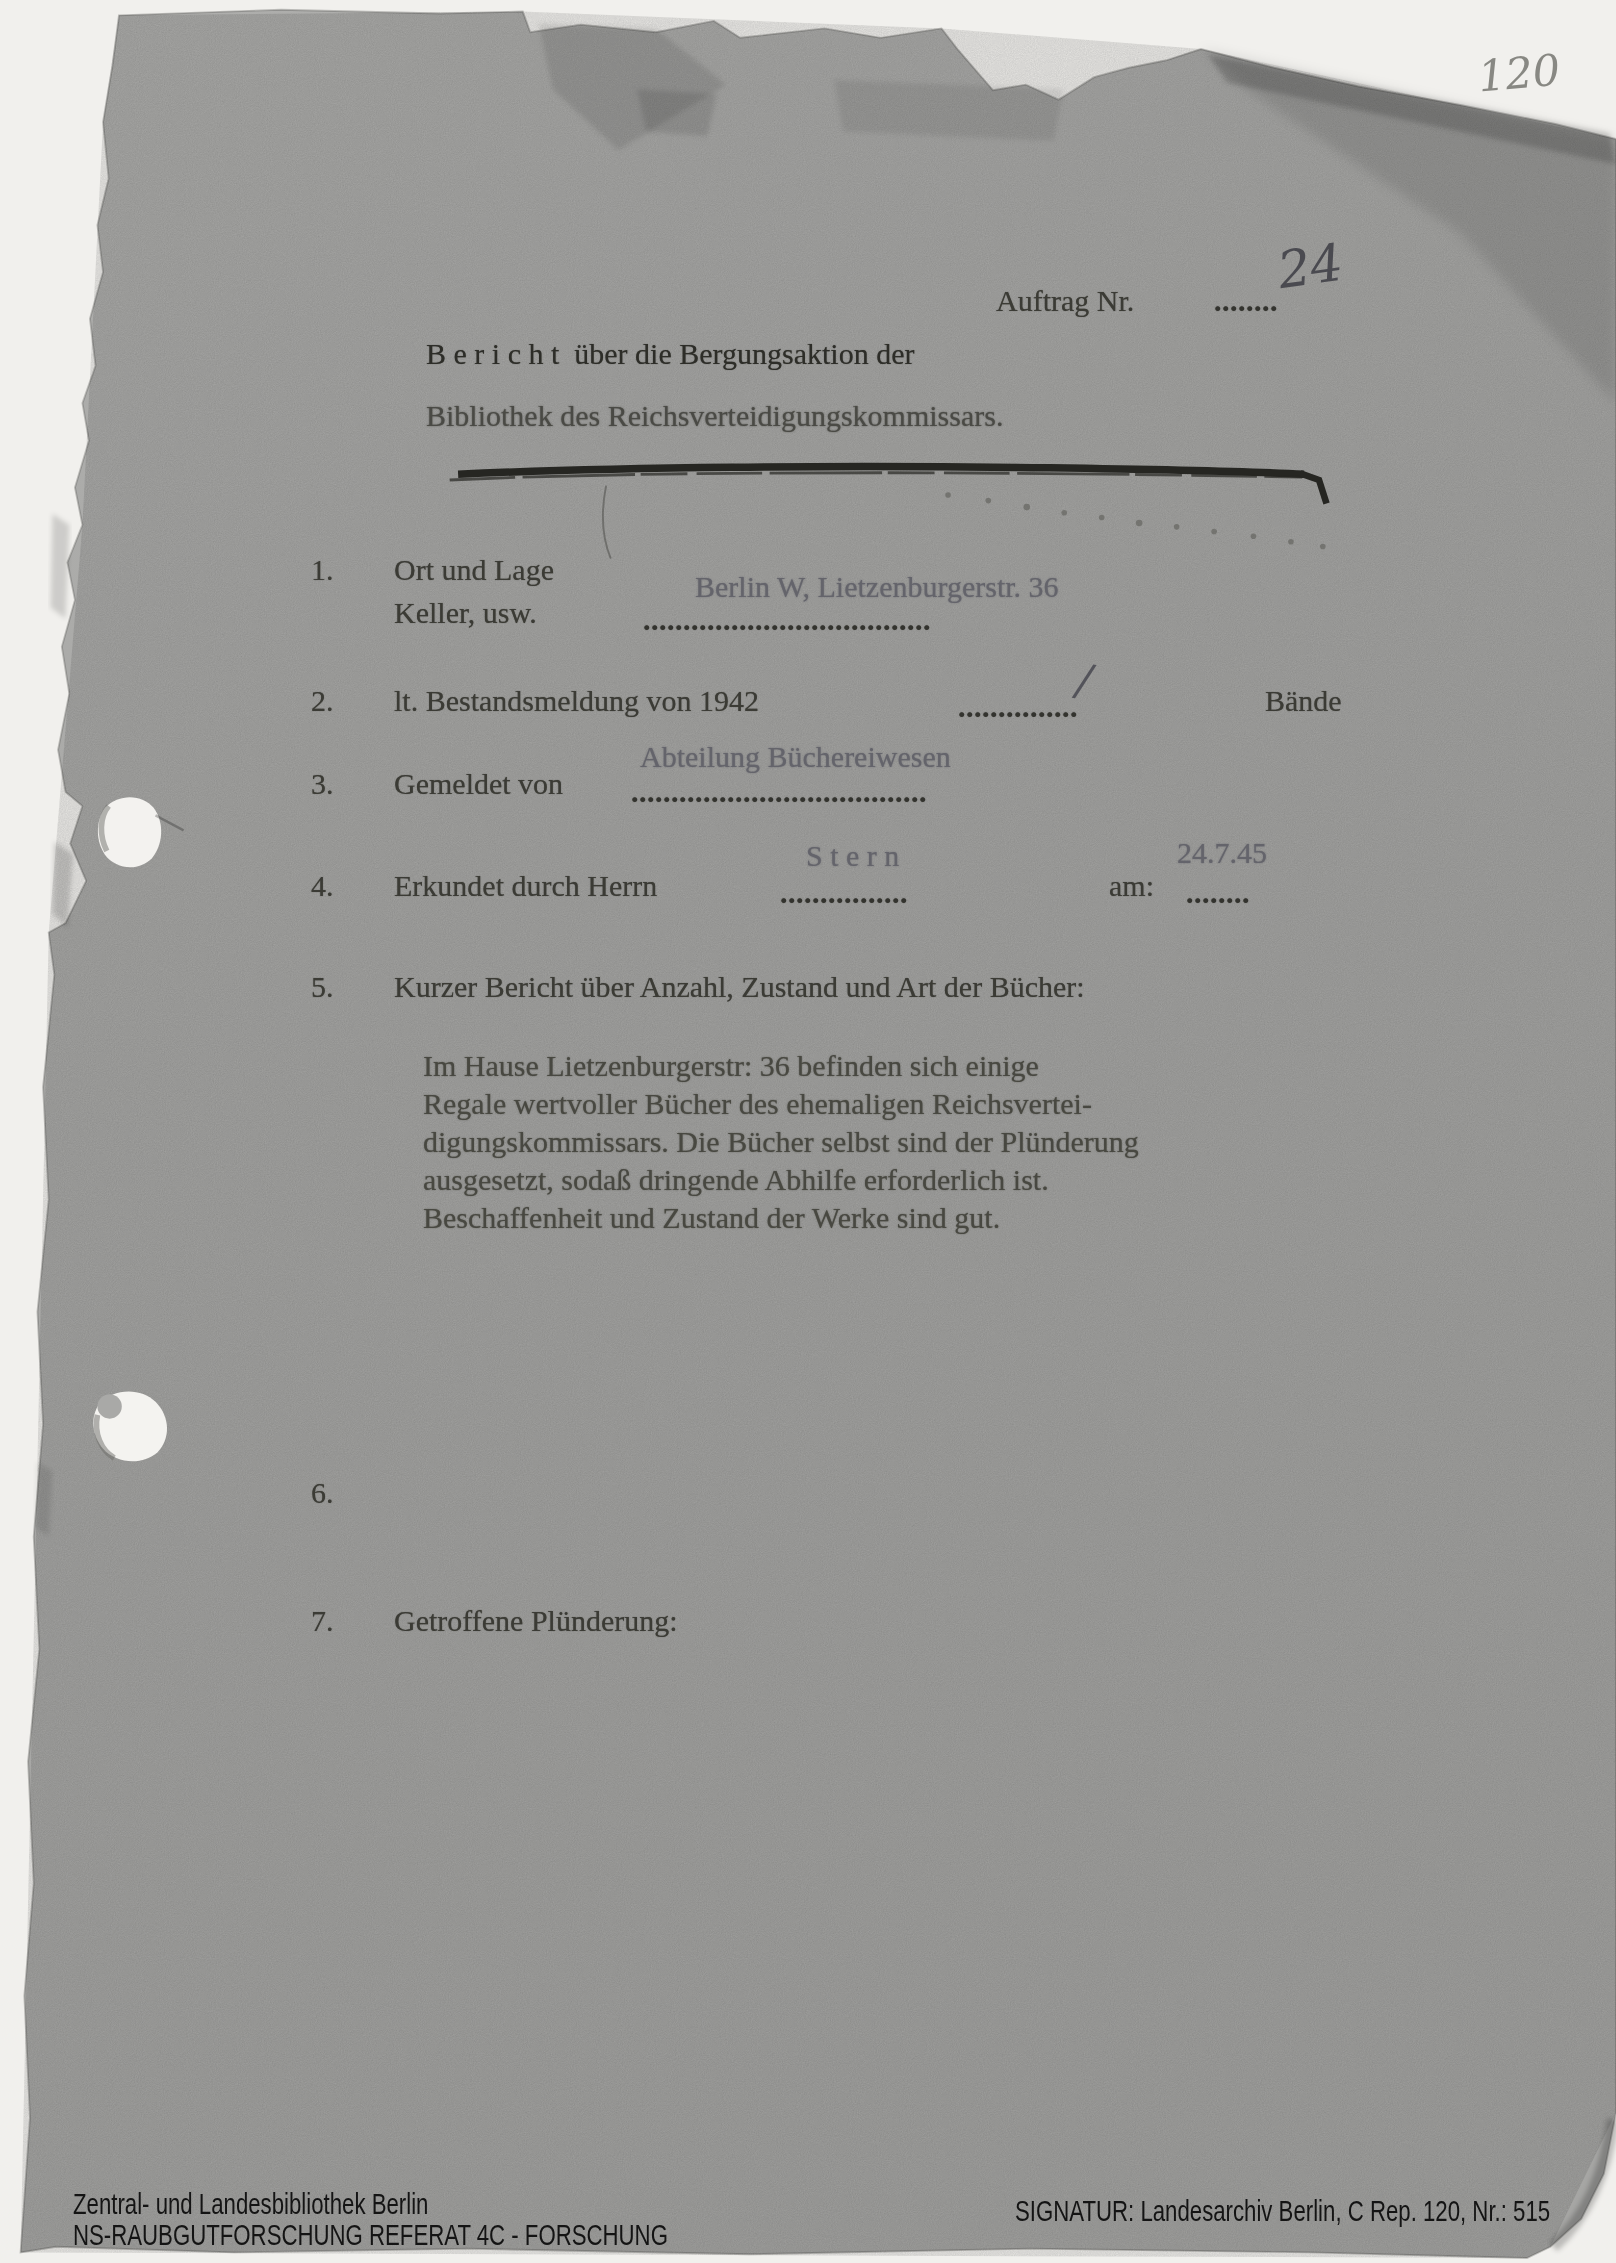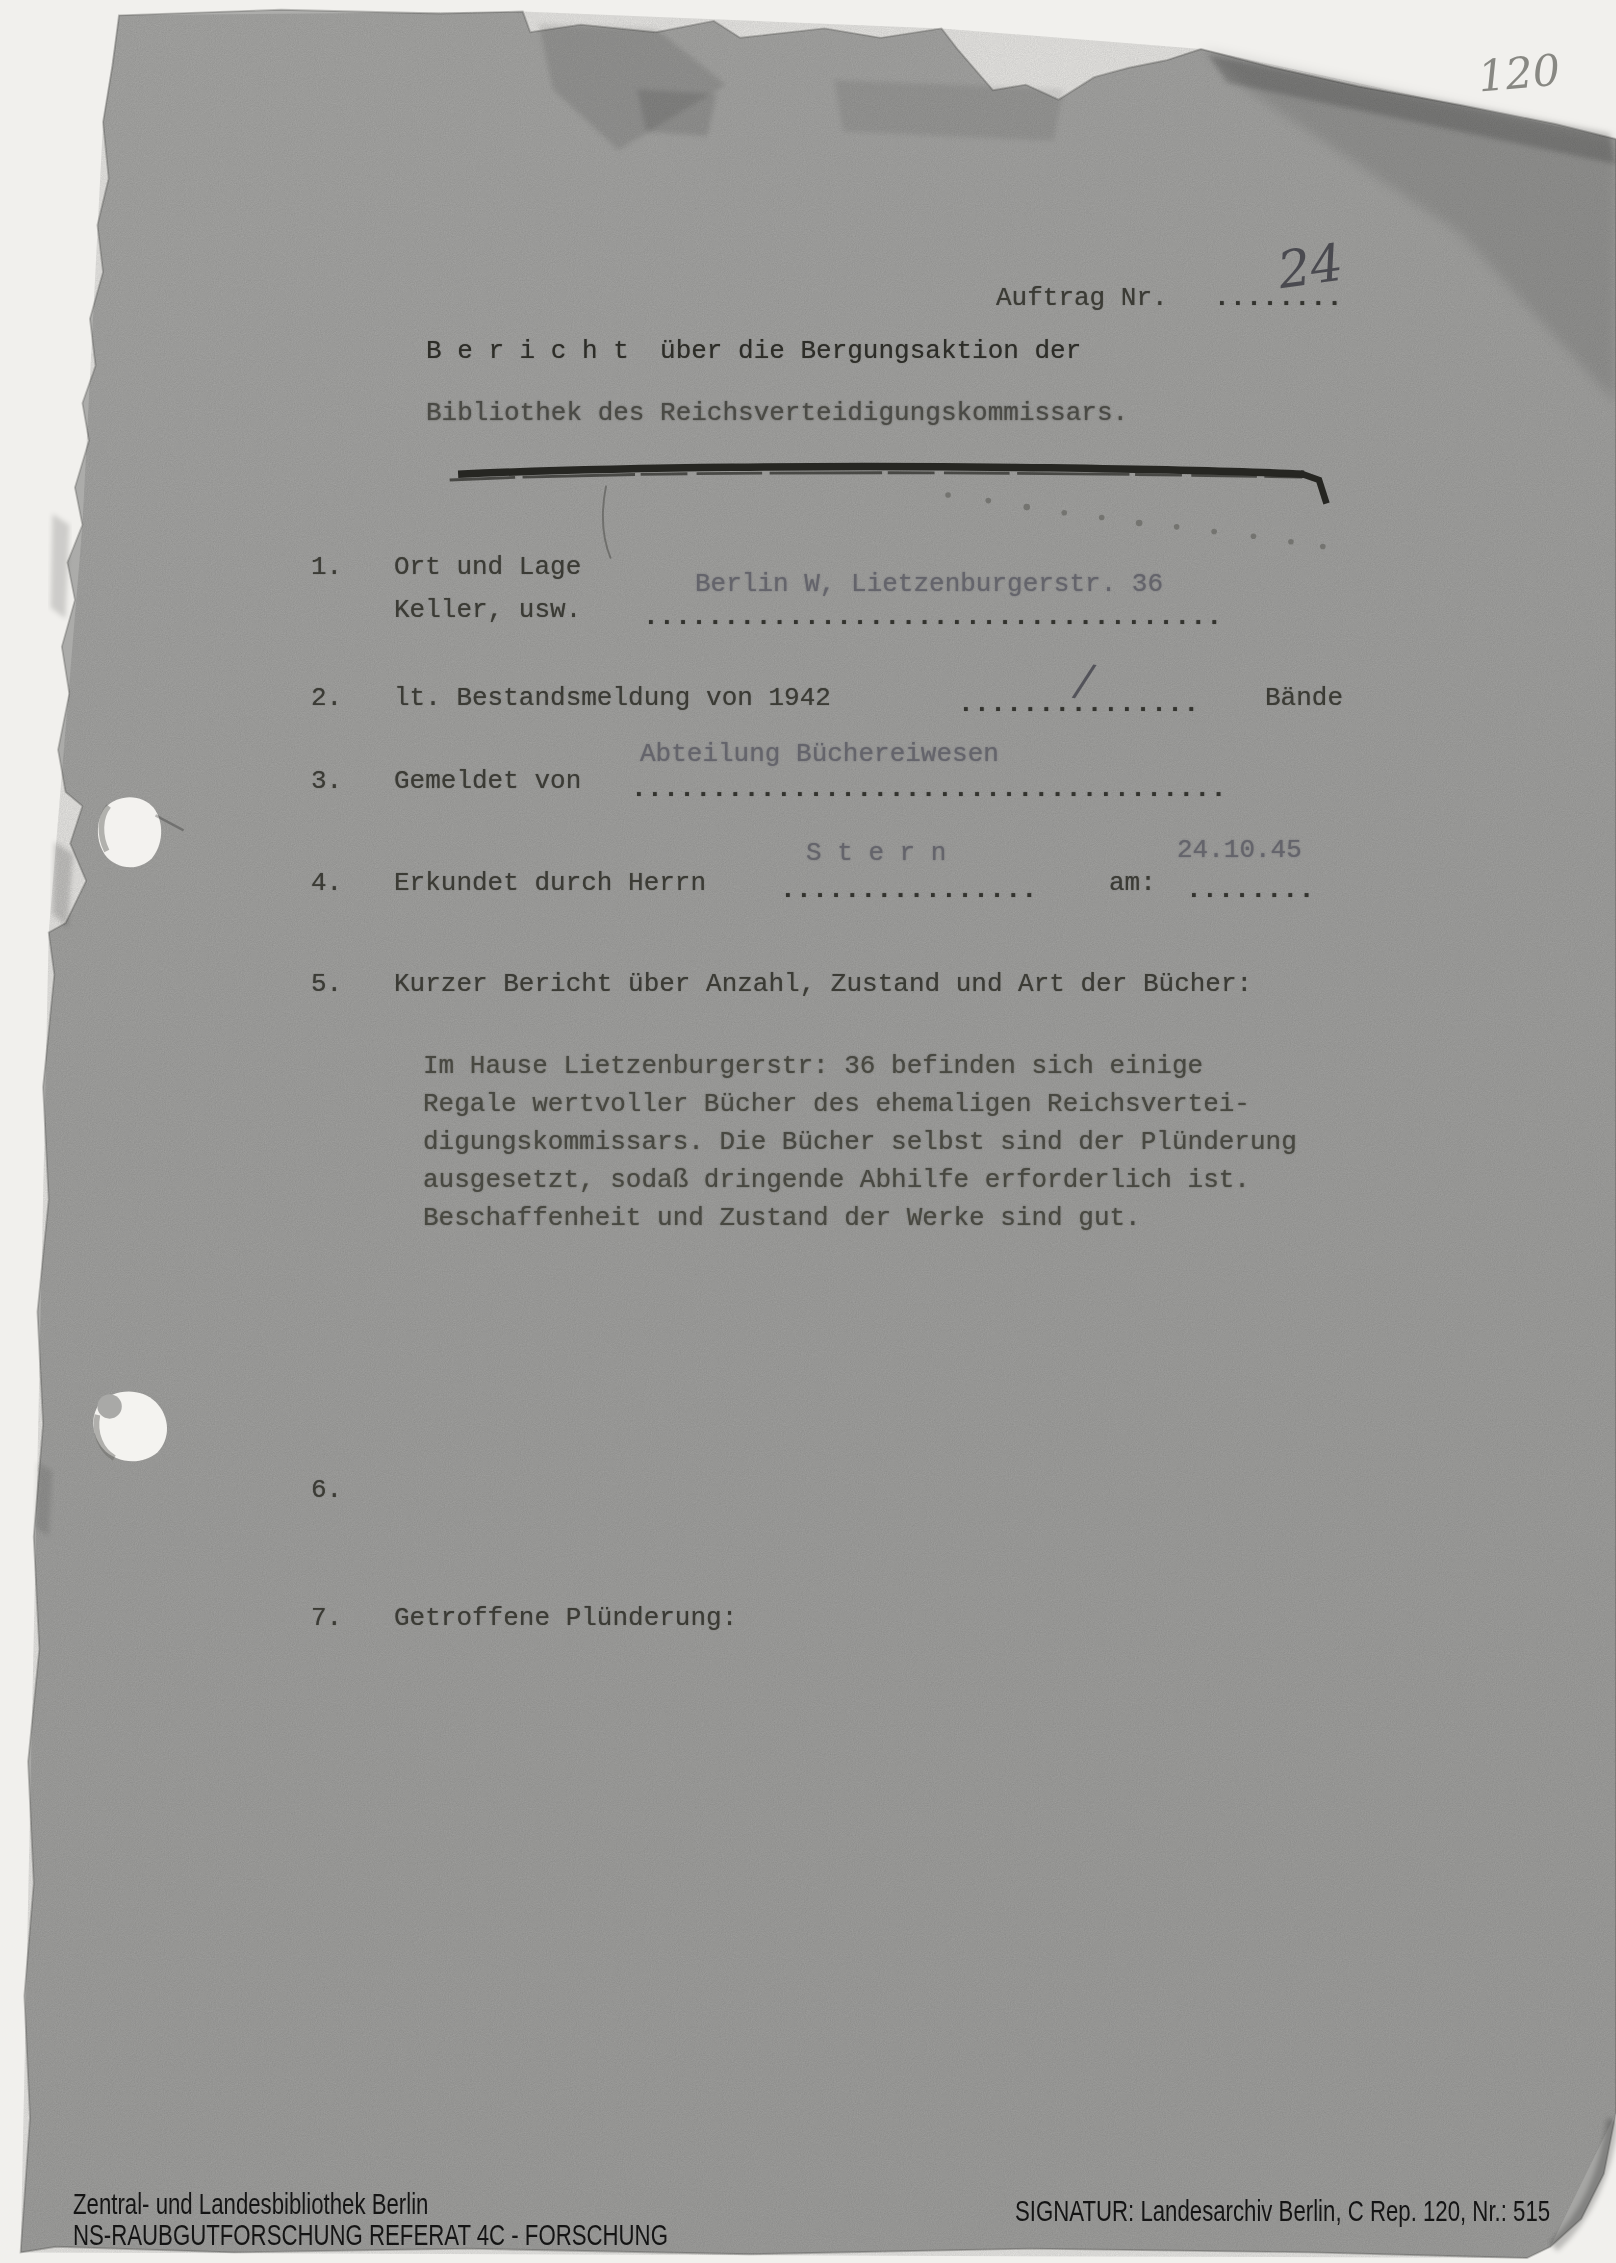--- a/index.html
+++ b/index.html
@@ -6,21 +6,21 @@
   body {
     width:1616px; height:2264px; position:relative; overflow:hidden;
     background:linear-gradient(115deg, #f6f5f2 0%, #f1f0ed 40%, #ececе9 100%);
     background-color:#f1f0ed;
     font-family:"Liberation Mono", monospace;
   }
   .scan { position:absolute; inset:0; }
   svg.paper { position:absolute; left:0; top:0; }
   .t {
     position:absolute; white-space:pre; line-height:1.15;
-    font-family:Liberation Mono, monospace; font-size:26px;
+    font-family:Liberation Serif, serif; font-size:30px;
     color:#3b3b35; text-shadow:0 0 1px rgba(59,59,53,0.75);
   }
   .dark { color:#2d2d28; }
   .dots { font-weight:700; color:#33332e; letter-spacing:0.5px; }
   .fill { color:#64646b; text-shadow:0 0 1.6px rgba(100,100,107,0.9); }
   .title2 { color:#4a4a45; text-shadow:0 0 1.8px rgba(74,74,69,0.85); }
   .para { white-space:pre-line; line-height:38px; color:#484841; text-shadow:0 0 1.5px rgba(72,72,65,0.8); }
   .hw { font-family:"DejaVu Serif", serif; font-style:italic; text-shadow:none; }
   .pencil { color:rgba(118,118,112,0.85); }
   .footer-t {
@@ -147,21 +147,21 @@
   <div class="t" style="left:394px; top:767px;">Gemeldet von</div>
   <div class="t dots" style="left:631px; top:775px;">.....................................</div>
   <div class="t fill" style="left:640px; top:740px;">Abteilung Büchereiwesen</div>
 
   <div class="t" style="left:311px; top:869px;">4.</div>
   <div class="t" style="left:394px; top:869px;">Erkundet durch Herrn</div>
   <div class="t dots" style="left:780px; top:876px;">................</div>
   <div class="t fill" style="left:806px; top:839px;">S t e r n</div>
   <div class="t" style="left:1109px; top:869px;">am:</div>
   <div class="t dots" style="left:1186px; top:876px;">........</div>
-  <div class="t fill" style="left:1177px; top:836px;">24.10.45</div>
+  <div class="t fill" style="left:1177px; top:836px;">24.7.45</div>
 
   <div class="t" style="left:311px; top:970px;">5.</div>
   <div class="t" style="left:394px; top:970px;">Kurzer Bericht über Anzahl, Zustand und Art der Bücher:</div>
 
   <div class="t para" style="left:423px; top:1047px;">Im Hause Lietzenburgerstr: 36 befinden sich einige
 Regale wertvoller Bücher des ehemaligen Reichsvertei-
 digungskommissars. Die Bücher selbst sind der Plünderung
 ausgesetzt, sodaß dringende Abhilfe erforderlich ist.
 Beschaffenheit und Zustand der Werke sind gut.</div>
 

